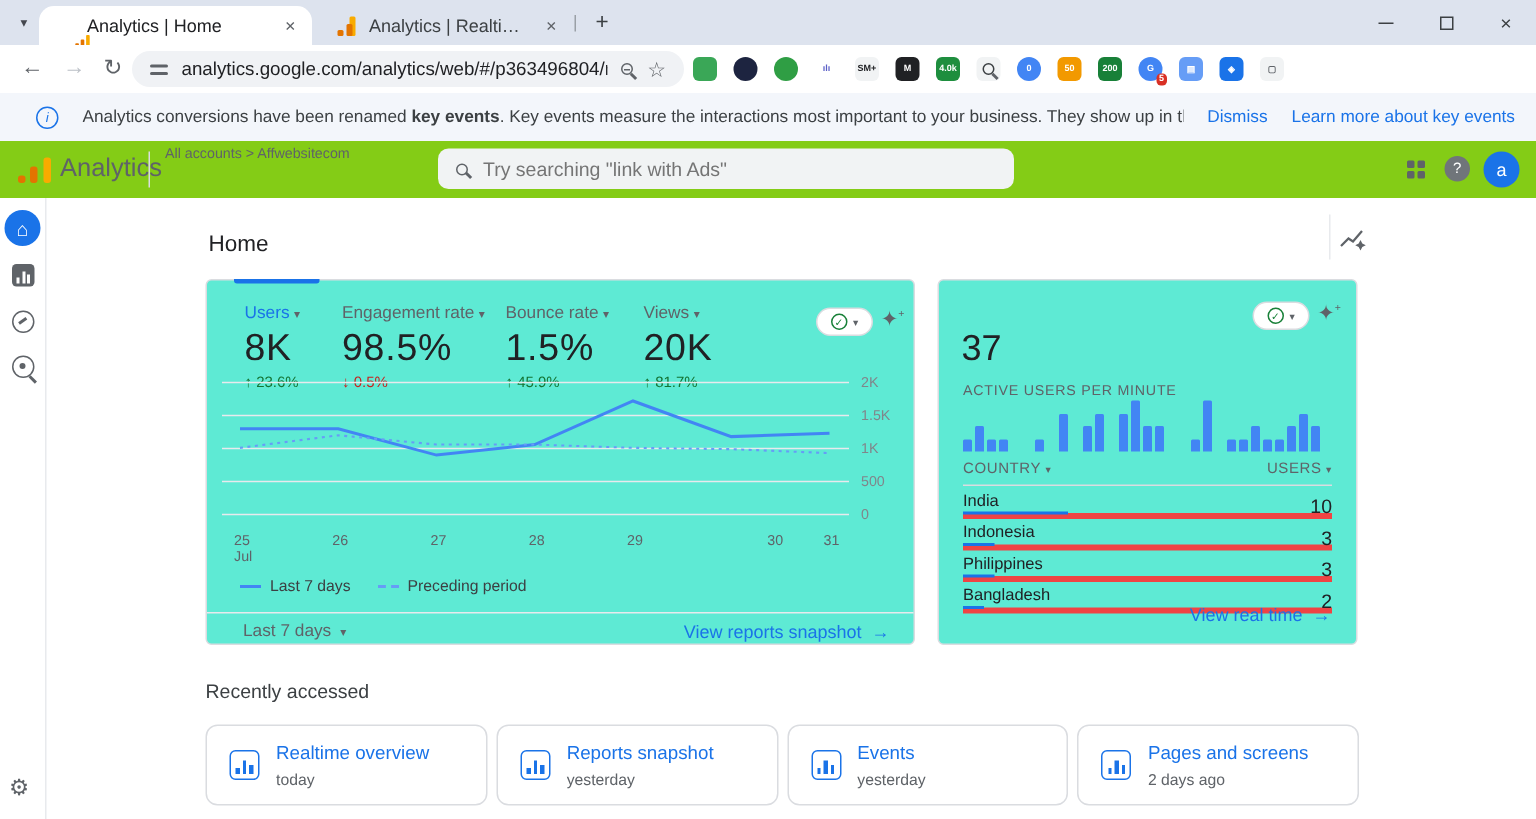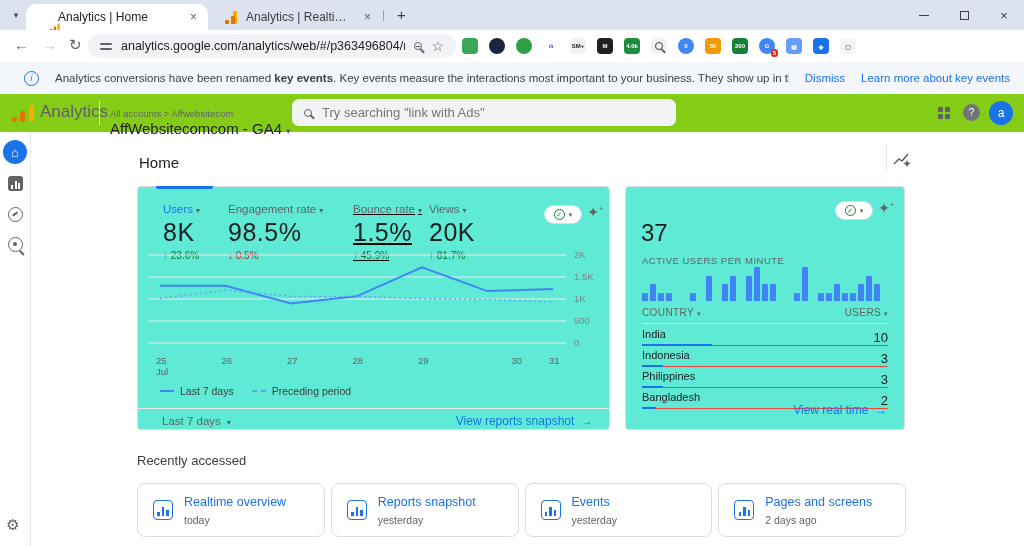--- a/index.html
+++ b/index.html
@@ -50,21 +50,21 @@
   .banner-link { font-size:11.5px; color:#1a73e8; white-space:nowrap; cursor:pointer;}
 
   
   .ga-header { position:absolute; left:0; top:94px; width:1024px; height:38px; background:#84cc16; }
   .ga-logo { position:absolute; left:12px; top:10px; width:22px; height:18px; }
   .ga-logo .b1 { position:absolute; right:0; bottom:0; width:5px; height:17px; background:#f9ab00; border-radius:2px;}
   .ga-logo .b2 { position:absolute; left:8px; bottom:0; width:5px; height:11px; background:#e37400; border-radius:2px;}
   .ga-logo .b3 { position:absolute; left:0; bottom:0; width:5px; height:5px; background:#e37400; border-radius:2px;}
   .ga-brand { position:absolute; left:40px; top:8px; font-size:17px; color:#5f6368; }
   .ga-hdiv { position:absolute; left:99px; top:7px; width:1px; height:24px; background:#dadce0; }
-  .ga-crumbs { position:absolute; left:110px; top:3px;margin-top:11px; }
+  .ga-crumbs { position:absolute; left:110px; top:3px; }
   .ga-crumb-top { font-size:9.5px; color:#5f6368; }
   .ga-property { font-size:15px; color:#202124; margin-top:1px; cursor:pointer;}
   .ga-property .caret { font-size:9px; color:#5f6368; margin-left:4px;}
   .ga-search { position:absolute; left:292px; top:5px; width:384px; height:27px; background:#f1f3f4; border-radius:7px; display:flex; align-items:center; padding:0 12px; gap:10px;}
   .ga-search input { border:none; outline:none; background:transparent; font-size:13px; color:#5f6368; font-family:"Liberation Sans",sans-serif; flex:1;}
   .ga-search .mag { border-color:#5f6368; }
   .grid-icon { position:absolute; left:938px; top:13px; width:12px; height:12px; display:grid; grid-template-columns:5px 5px; grid-template-rows:5px 5px; gap:2px; cursor:pointer;}
   .grid-icon span { background:#5f6368; border-radius:1px;}
   .help-icon { position:absolute; left:963px; top:10px; width:17px; height:17px; border-radius:50%; background:#70757a; color:#fff; font-size:10px; display:flex; align-items:center; justify-content:center; cursor:pointer;}
   .ga-avatar { position:absolute; left:989px; top:7px; width:24px; height:24px; border-radius:50%; background:#1a73e8; color:#fff; font-size:12px; display:flex; align-items:center; justify-content:center; cursor:pointer;}
@@ -115,21 +115,21 @@
   .snap-link { position:absolute; right:16px; top:227px; font-size:12px; color:#1a73e8; cursor:pointer;}
 
   .rt-title { position:absolute; left:16px; top:18px; font-size:10px; letter-spacing:0.6px; color:#5f6368; border-bottom:1px dashed #bdc1c6; padding-bottom:2px;}
   .rt-value { position:absolute; left:15px; top:32px; font-size:24px; color:#202124; }
   .rt-perm { position:absolute; left:16px; top:68px; font-size:9.5px; letter-spacing:0.5px; color:#5f6368; }
   .rt-bars { position:absolute; left:16px; top:80px; width:248px; height:34px; display:flex; align-items:flex-end; gap:2px; }
   .rt-bars i { display:block; width:6px; background:#4285f4; border-radius:1px 1px 0 0;}
   .rt-thead { position:absolute; left:16px; right:16px; top:120px; display:flex; justify-content:space-between; font-size:10px; letter-spacing:0.4px; color:#5f6368; padding-bottom:5px; border-bottom:1px solid #dadce0; }
   .rt-thead .caret { font-size:7px; margin-left:3px;}
   .rt-rows { position:absolute; left:16px; right:16px; top:138px; }
-  .rt-row { position:relative; height:21px; border-bottom:1px solid #ef4444; }
+  .rt-row { position:relative; height:21px; border-bottom:4px solid #ef4444; }
   .rt-row .cname { position:absolute; left:0; top:3px; font-size:11px; color:#202124;}
   .rt-row .cval { position:absolute; right:0; top:5px; font-size:13px; color:#202124;}
   .rt-row .cbar { position:absolute; left:0; bottom:-1px; height:2px; background:#1a73e8;}
   .rt-link { position:absolute; right:17px; bottom:12px; font-size:12px; color:#1a73e8; cursor:pointer;}
 
   .recent-title { position:absolute; left:137px; top:453px; font-size:13px; color:#3c4043; }
   .recent-row { position:absolute; left:137px; top:483px; width:769px; display:flex; gap:6px; }
   .recent-card { flex:1; height:54px; background:#fff; border:1px solid #dadce0; border-radius:8px; position:relative; cursor:pointer;}
   .rc-icon { position:absolute; left:15px; top:16px; width:20px; height:20px; border:1.5px solid #1a73e8; border-radius:4px; display:flex; align-items:flex-end; justify-content:center; gap:2px; padding:3px;}
   .rc-icon i { display:block; width:2.5px; background:#1a73e8;}
@@ -219,21 +219,20 @@
   <div class="ga-header">
     <div class="ga-logo">
         <i class="b1"></i>
         <i class="b2"></i>
         <i class="b3"></i>
       </div>
     <div class="ga-brand">Analytics</div>
     <div class="ga-hdiv"></div>
     <div class="ga-crumbs">
       <div class="ga-crumb-top">All accounts &gt; Affwebsitecom</div>
-      <div class="ga-property"><span>AffWebsitecomcom - GA4</span><span class="caret">▾</span></div>
     </div>
     <div class="ga-search">
       <span class="mag"></span>
       <input placeholder="Try searching &quot;link with Ads&quot;" style="">
     </div>
     <div class="grid-icon">
         <span></span>
         <span></span>
         <span></span>
         <span></span>
@@ -269,21 +268,21 @@
         <div class="metric-col" style="left: 25px;">
           <div class="metric-label" style="color: rgb(26, 115, 232);"><span>Users</span><span class="caret">▾</span></div>
           <div class="metric-value">8K</div>
           <div class="metric-delta" style="color: rgb(19, 115, 51);">↑ 23.6%</div>
         </div>
         <div class="metric-col" style="left: 90px;">
           <div class="metric-label" style="color: rgb(95, 99, 104);"><span>Engagement rate</span><span class="caret">▾</span></div>
           <div class="metric-value">98.5%</div>
           <div class="metric-delta" style="color: rgb(197, 34, 31);">↓ 0.5%</div>
         </div>
-        <div class="metric-col" style="left: 215px; text-decoration: underline;">
+        <div class="metric-col" style="left: 199px;">
           <div class="metric-label" style="color: rgb(95, 99, 104);"><span>Bounce rate</span><span class="caret">▾</span></div>
           <div class="metric-value">1.5%</div>
           <div class="metric-delta" style="color: rgb(19, 115, 51);">↑ 45.9%</div>
         </div>
         <div class="metric-col" style="left: 291px;">
           <div class="metric-label" style="color: rgb(95, 99, 104);"><span>Views</span><span class="caret">▾</span></div>
           <div class="metric-value">20K</div>
           <div class="metric-delta" style="color: rgb(19, 115, 51);">↑ 81.7%</div>
         </div>
       </div>

